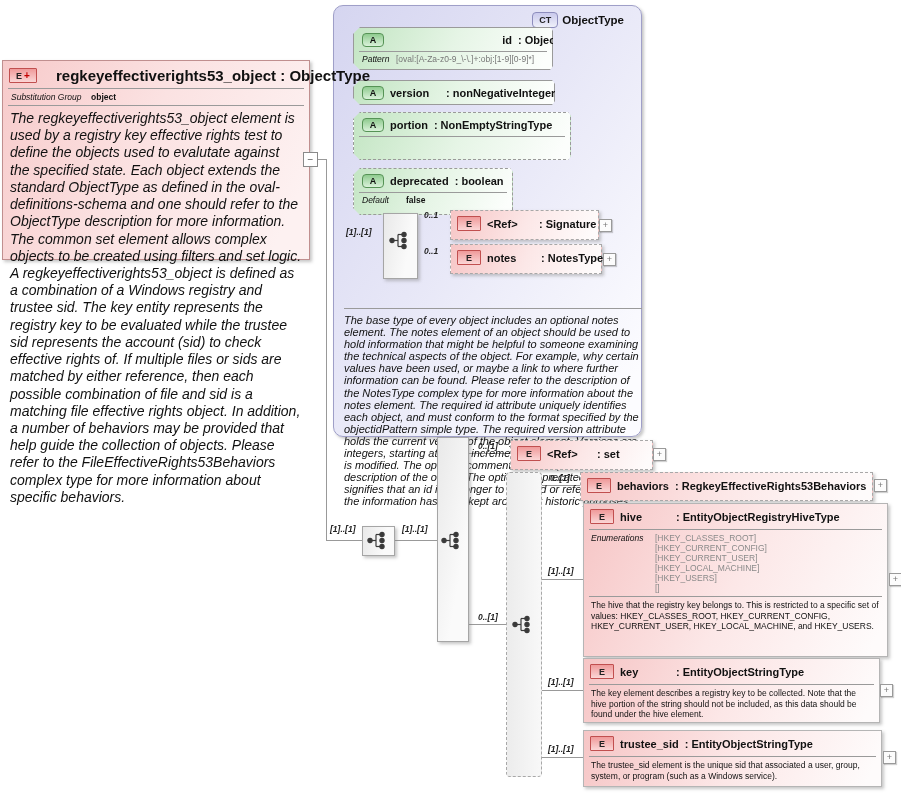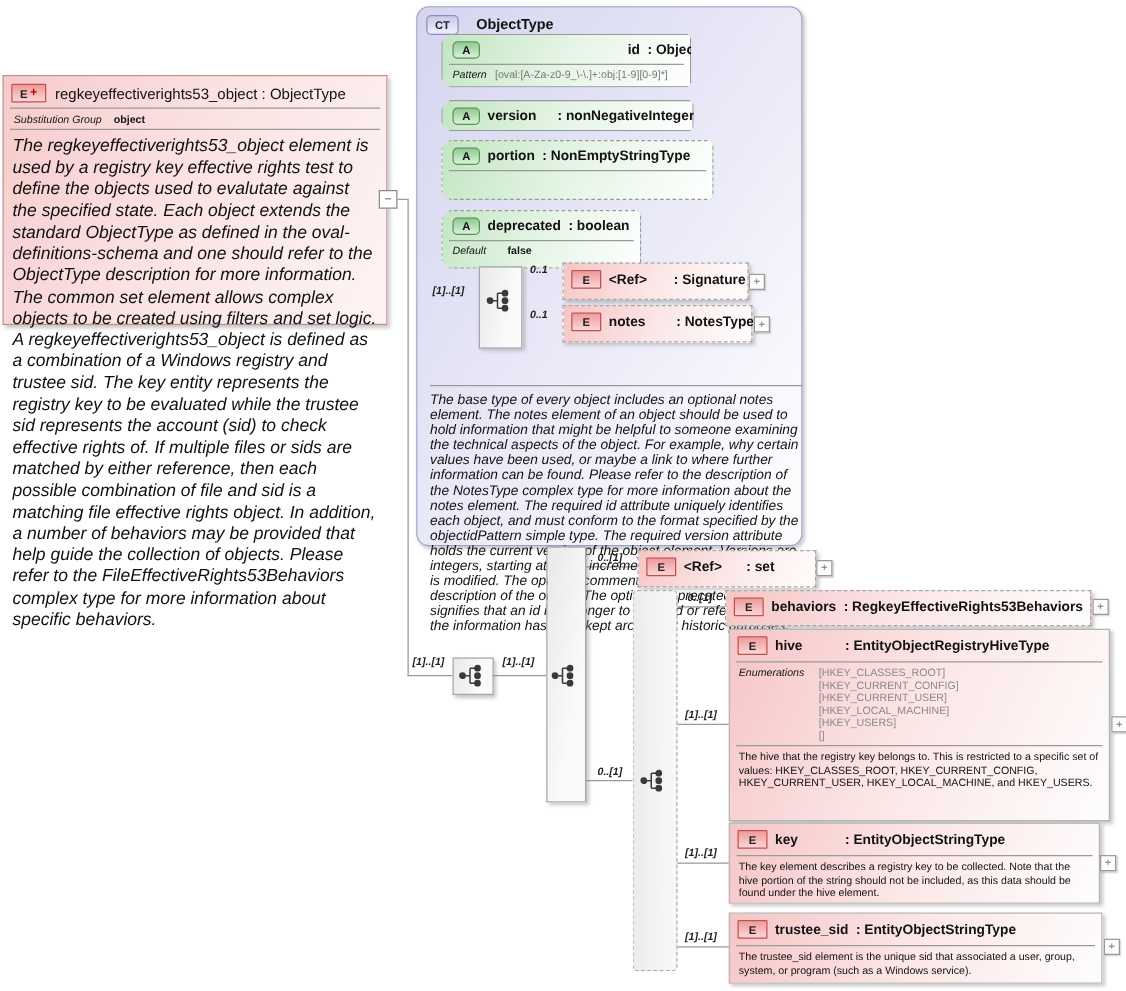--- a/index.html
+++ b/index.html
@@ -16,21 +16,21 @@
 
   
   .shadow{box-shadow:2px 2px 3px rgba(130,130,130,.45);}
   .sep{border-top:1px solid #9a9a9a;margin:0 5px;}
 
   
   .rootbox{position:absolute;left:2px;top:60px;width:306px;height:198px;
            background:linear-gradient(115deg,#f7caca,#fbe2e2 45%,#fdf1f1 90%);
            border:1px solid #c08f8f;}
   .rootbox .hdr{display:flex;align-items:center;gap:7px;padding:6px 6px 4px 6px;white-space:nowrap;}
-  .roottitle{font-weight:normal;font-size:12px;}
+  .roottitle{font-weight:bold;font-size:15px;margin-left:12px;}
   .substrow{display:flex;align-items:center;padding:3px 8px;font-size:8.5px;}
   .substrow .lbl{font-style:italic;min-width:80px;}
   .substrow .val{font-weight:bold;}
   .desc{font-size:14px;font-style:italic;line-height:1.23;padding:4px 7px;white-space:pre-line;}
 
   
   .eicon{width:22px;height:13px;flex:none;display:flex;align-items:center;justify-content:center;
          background:linear-gradient(180deg,#ef9a9a,#fbd6d6);border:1px solid #c14f4f;
          font-size:9px;font-weight:bold;color:#222;border-radius:1px;}
   .eicon .plus-red{color:#c40000;font-weight:bold;margin-left:2px;font-size:10px;line-height:1;}
@@ -44,21 +44,21 @@
           display:flex;align-items:center;justify-content:center;font-size:9px;color:#777;
           line-height:1;box-shadow:1px 1px 1px rgba(0,0,0,.18);cursor:pointer;}
   .toggle{position:absolute;left:303px;top:152px;width:13px;height:13px;background:#fff;
           border:1px solid #8a8a8a;display:flex;align-items:center;justify-content:center;
           font-size:10px;color:#555;line-height:1;cursor:pointer;}
 
   
   .ctbox{position:absolute;left:333px;top:5px;width:307px;height:430px;border-radius:10px;
          background:linear-gradient(125deg,#d5d5f0,#e7e7f7 45%,#fcfcff 92%);
          border:1px solid #9f9fc8;}
-  .ctbox .hdr{display:flex;align-items:center;gap:14px;padding:6px 7px;}
+  .ctbox .hdr{display:flex;align-items:center;gap:4px;padding:6px 17px;justify-content:flex-end;}
   .cttitle{font-weight:bold;font-size:11.5px;}
   .ctdesc{position:absolute;left:344px;top:284px;width:298px;border-top:1px solid #9a9a9a;
           font-size:11px;font-style:italic;line-height:1.1;padding-top:5px;color:#111;margin-top:24px;}
 
   
   .abox{position:absolute;background:linear-gradient(115deg,#c3e5c3,#e6f5e6 50%,#fcfefc 95%);
         border:1px solid #9a9a9a;
         clip-path:polygon(7px 0,calc(100% - 3px) 0,100% 4px,100% calc(100% - 4px),calc(100% - 3px) 100%,7px 100%,0 calc(100% - 7px),0 7px);}
   .abox.dashed{border-style:dashed;}
   .arow{display:flex;align-items:center;gap:6px;padding:5px 6px 4px 8px;white-space:nowrap;

